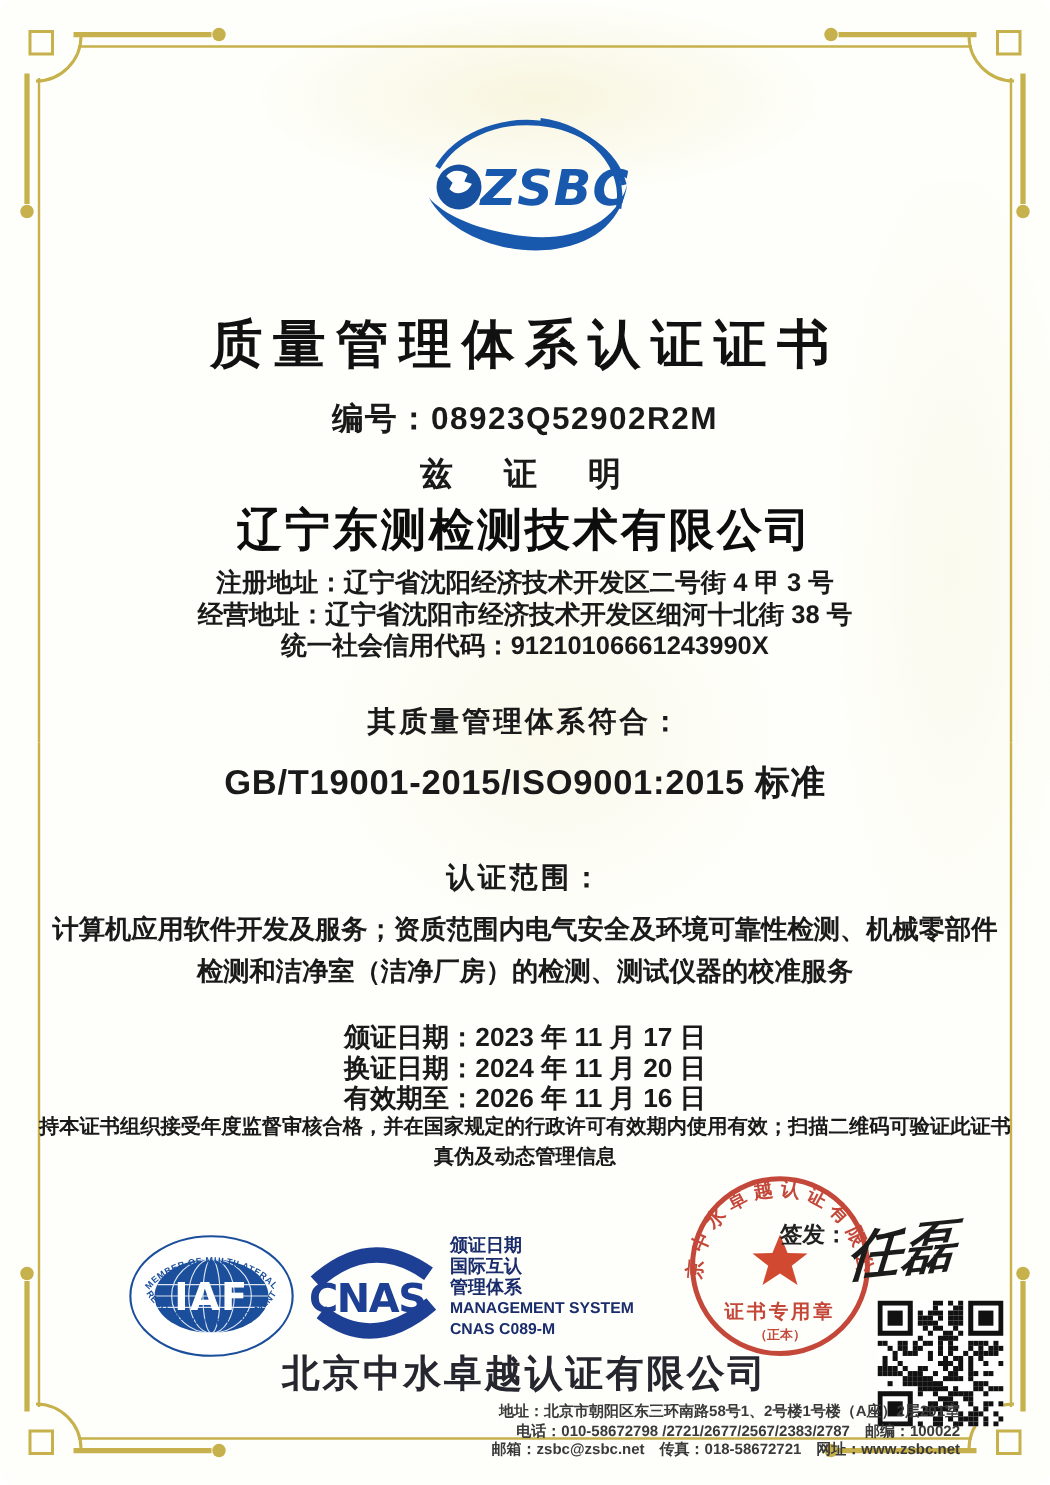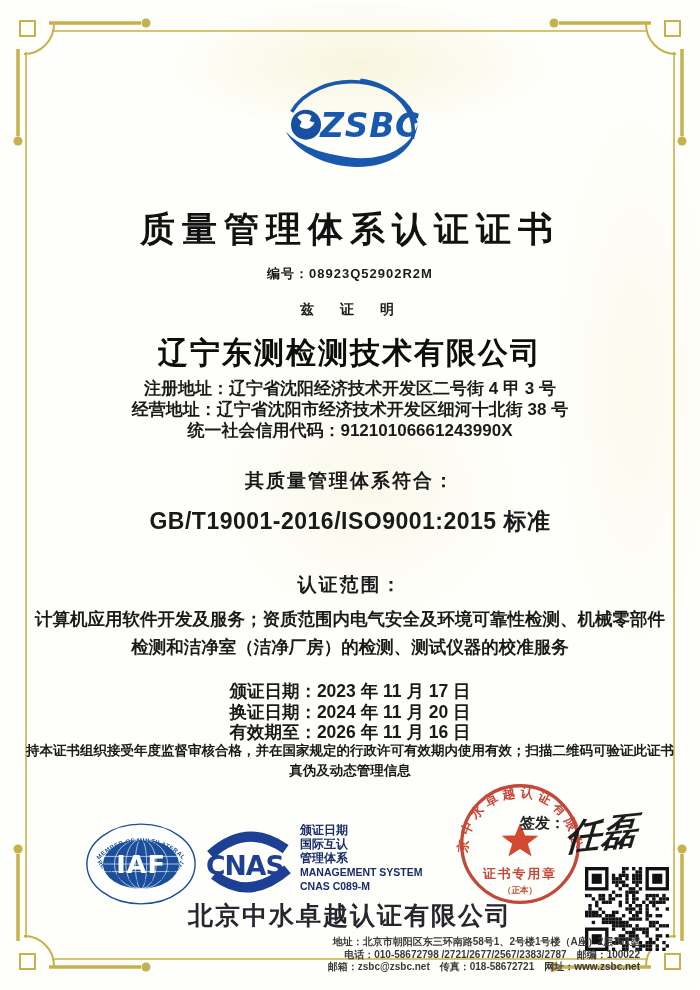--- a/index.html
+++ b/index.html
@@ -12,22 +12,22 @@
   }
   .stain{position:absolute;pointer-events:none;}
   .stain.s1{left:170px;top:0;width:380px;height:130px;background:radial-gradient(ellipse at center,rgba(233,222,150,.28),rgba(233,222,150,0) 70%);}
   .stain.s2{left:220px;top:360px;width:300px;height:260px;background:radial-gradient(ellipse at center,rgba(238,232,185,.22),rgba(238,232,185,0) 70%);}
   .stain.s3{left:560px;top:120px;width:150px;height:520px;background:radial-gradient(ellipse at center,rgba(233,226,170,.15),rgba(233,226,170,0) 75%);}
   .border-svg{position:absolute;left:0;top:0;}
   .abs{position:absolute;}
   .ctext{left:0;width:700px;text-align:center;}
 
   .title{top:206px;font-size:35px;font-weight:bold;letter-spacing:7px;color:#111;}
-  .cert-no{top:265px;font-size:13px;font-weight:bold;letter-spacing:1px;}
-  .declare{top:301px;font-size:14px;font-weight:bold;letter-spacing:6px;}
+  .cert-no{top:265px;font-size:21px;font-weight:bold;letter-spacing:1px;}
+  .declare{top:301px;font-size:22px;font-weight:bold;letter-spacing:6px;}
   .company{top:333px;font-size:30px;font-weight:bold;letter-spacing:2px;color:#0d0d0d;}
   .addr1{top:377px;font-size:17px;font-weight:bold;}
   .addr2{top:398px;font-size:17px;font-weight:bold;}
   .credit{top:419px;font-size:17px;font-weight:bold;}
   .conform{top:468px;font-size:19px;font-weight:bold;letter-spacing:2px;}
   .standard{top:506px;font-size:23px;font-weight:bold;letter-spacing:.5px;}
   .scope-h{top:572px;font-size:19px;font-weight:bold;letter-spacing:2px;}
   .scope{top:606px;left:35px;width:630px;font-size:17.5px;font-weight:bold;line-height:1.58;text-align:center;}
   .d1{top:679px;font-size:17.5px;font-weight:bold;}
   .d2{top:700px;font-size:17.5px;font-weight:bold;text-align:center;}
@@ -86,21 +86,21 @@
   <div class="abs ctext title">质量管理体系认证证书</div>
   <div class="abs ctext cert-no">编号：08923Q52902R2M</div>
   <div class="abs ctext declare">兹　证　明</div>
 
   <div class="abs ctext company">辽宁东测检测技术有限公司</div>
   <div class="abs ctext addr1">注册地址：辽宁省沈阳经济技术开发区二号街 4 甲 3 号</div>
   <div class="abs ctext addr2">经营地址：辽宁省沈阳市经济技术开发区细河十北街 38 号</div>
   <div class="abs ctext credit">统一社会信用代码：91210106661243990X</div>
 
   <div class="abs ctext conform">其质量管理体系符合：</div>
-  <div class="abs ctext standard">GB/T19001-2016/ISO9001:2015 标准</div>
+  <div class="abs ctext standard">GB/T19001-2015/ISO9001:2015 标准</div>
   <div class="abs ctext scope-h">认证范围：</div>
   <div class="abs scope">计算机应用软件开发及服务；资质范围内电气安全及环境可靠性检测、机械零部件检测和洁净室（洁净厂房）的检测、测试仪器的校准服务</div>
 
   <div class="abs ctext d1">颁证日期：2023 年 11 月 17 日</div>
   <div class="abs ctext d2">换证日期：2024 年 11 月 20 日</div>
   <div class="abs ctext d3">有效期至：2026 年 11 月 16 日</div>
   <div class="abs disclaimer">持本证书组织接受年度监督审核合格，并在国家规定的行政许可有效期内使用有效；扫描二维码可验证此证书真伪及动态管理信息</div>
 
   <svg class="abs" style="left:85px;top:822px;" width="112" height="84" viewBox="0 0 118 88">
     <defs>

